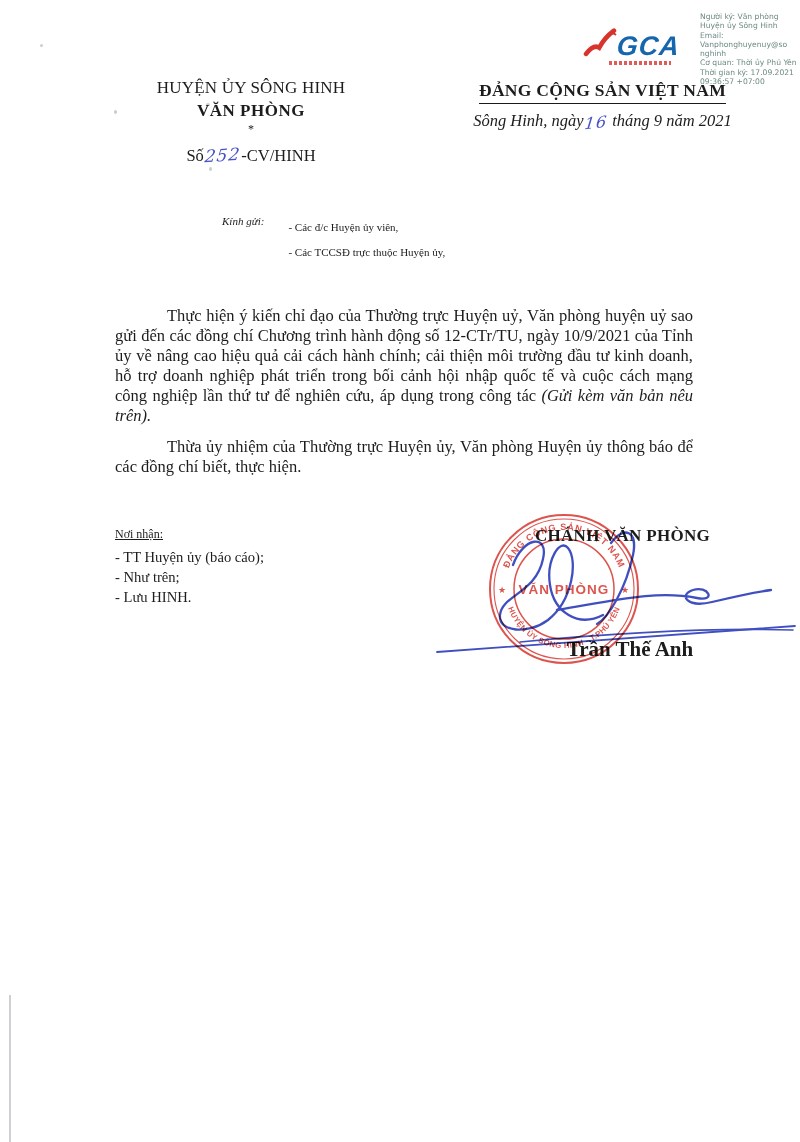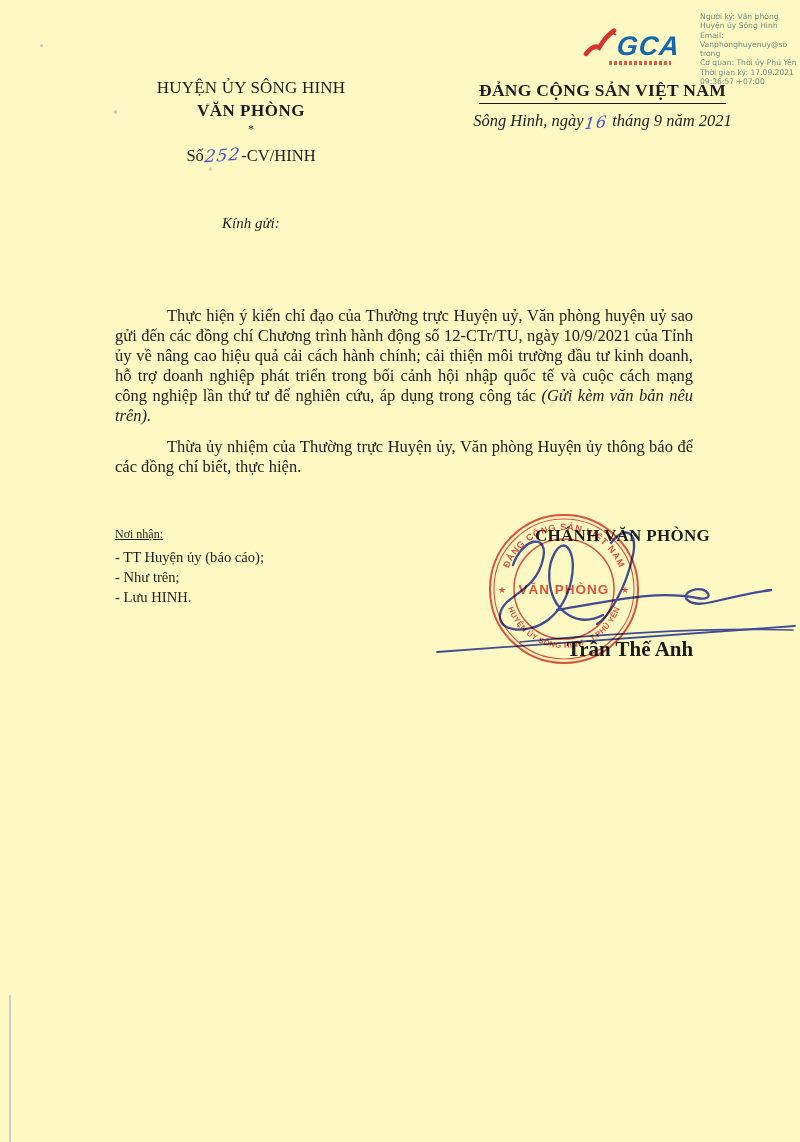--- a/index.html
+++ b/index.html
@@ -1,18 +1,18 @@
 <!DOCTYPE html>
 <html><head>
 <meta charset="utf-8">
 <style>
   html,body{margin:0;padding:0;background:#e9e9e9;}
   .page{
     position:relative;width:800px;height:1142px;margin:0 auto;
-    background:#fef9c3;overflow:hidden;
+    background:#ffffff;overflow:hidden;
     font-family:"Liberation Serif","DejaVu Serif",serif;color:#1c1c1c;
   }
   .abs{position:absolute;}
   
   .sig-meta{
     left:700px;top:12px;width:98px;
     font-family:"DejaVu Sans",sans-serif;font-size:7.6px;line-height:1.22;
     color:#6b8a82;word-wrap:break-word;
   }
   
@@ -40,21 +40,21 @@
     font-size:17px;letter-spacing:1px;margin:0 1px;
   }
   .hdr-right{left:435px;top:80px;width:335px;text-align:center;}
   .party{
     display:inline-block;font-size:17.5px;font-weight:bold;letter-spacing:.3px;
     border-bottom:1.6px solid #1a1a1a;padding-bottom:2px;
   }
   .dateline{font-size:16.5px;font-style:italic;margin-top:7px;}
   .hand-day{font-size:16px;transform:skewX(-12deg) rotate(-6deg) translateY(2px);}
   
-  .salutation{left:222px;top:215px;display:flex;font-size:15px;}
+  .salutation{left:222px;top:215px;display:flex;font-size:11px;}
   .sal-label{font-style:italic;margin-right:24px;white-space:nowrap;}
   .sal-items div{line-height:25px;white-space:nowrap;}
   
   .body-text{left:115px;top:306px;width:578px;font-size:16.5px;line-height:20px;text-align:justify;}
   .body-text p{margin:0 0 11px 0;text-indent:52px;}
   .it{font-style:italic;}
   
   .distribution{left:115px;top:524px;font-size:14.6px;line-height:20px;}
   .dist-label{font-size:12px;text-decoration:underline;margin-bottom:3px;}
   .signer-title{left:505px;top:526px;width:235px;text-align:center;font-weight:bold;font-size:17px;letter-spacing:.3px;}
@@ -75,21 +75,21 @@
   <div class="speck" style="left:114px;top:110px;width:3px;height:4px;"></div>
   <div class="speck" style="left:206px;top:103px;width:4px;height:3px;"></div>
   <div class="speck" style="left:209px;top:167px;width:3px;height:4px;"></div>
   <div class="edge-line"></div>
 
   <div class="abs sig-meta">
     <div>Người ký: Văn phòng</div>
     <div>Huyện ủy Sông Hinh</div>
     <div>Email:</div>
     <div>Vanphonghuyenuy@so</div>
-    <div>trong</div>
+    <div>nghinh</div>
     <div>Cơ quan: Thời ủy Phú Yên</div>
     <div>Thời gian ký: 17.09.2021</div>
     <div>09:36:57 +07:00</div>
   </div>
 
   <div class="abs gca">
     <div class="gca-row">
       <svg width="34" height="34" viewBox="0 0 44 40">
         <path d="M4 34 Q 14 21 21 26 Q 28 13 40 4" fill="none" stroke="#d6342c" stroke-width="6" stroke-linecap="round"></path>
         <path d="M28 14 Q 35 4 42 9" fill="none" stroke="#d6342c" stroke-width="2.4" stroke-linecap="round"></path>
@@ -106,20 +106,24 @@
     <div class="docnum"><span>Số</span><span class="hand">252</span><span>-CV/HINH</span></div>
   </div>
 
   <div class="abs hdr-right">
     <span class="party">ĐẢNG CỘNG SẢN VIỆT NAM</span>
     <div class="dateline"><span>Sông Hinh, ngày</span><span class="hand hand-day">16</span> <span>tháng 9 năm 2021</span></div>
   </div>
 
   <div class="abs salutation">
     <div class="sal-label">Kính gửi:</div>
+    <div class="sal-items">
+      <div>- Các đ/c Huyện ủy viên,</div>
+      <div>- Các TCCSĐ trực thuộc Huyện ủy,</div>
+    </div>
   </div>
 
   <div class="abs body-text">
     <p><span>Thực hiện ý kiến chỉ đạo của Thường trực Huyện uỷ, Văn phòng huyện uỷ sao gửi đến các đồng chí Chương trình hành động số 12-CTr/TU, ngày 10/9/2021 của Tỉnh ủy về nâng cao hiệu quả cải cách hành chính; cải thiện môi trường đầu tư kinh doanh, hỗ trợ doanh nghiệp phát triển trong bối cảnh hội nhập quốc tế và cuộc cách mạng công nghiệp lần thứ tư để nghiên cứu, áp dụng trong công tác </span><span class="it">(Gửi kèm văn bản nêu trên).</span></p>
     <p>Thừa ủy nhiệm của Thường trực Huyện ủy, Văn phòng Huyện ủy thông báo để các đồng chí biết, thực hiện.</p>
   </div>
 
   <div class="abs distribution">
     <div class="dist-label">Nơi nhận:</div>
     <div>- TT Huyện ủy (báo cáo);</div>

